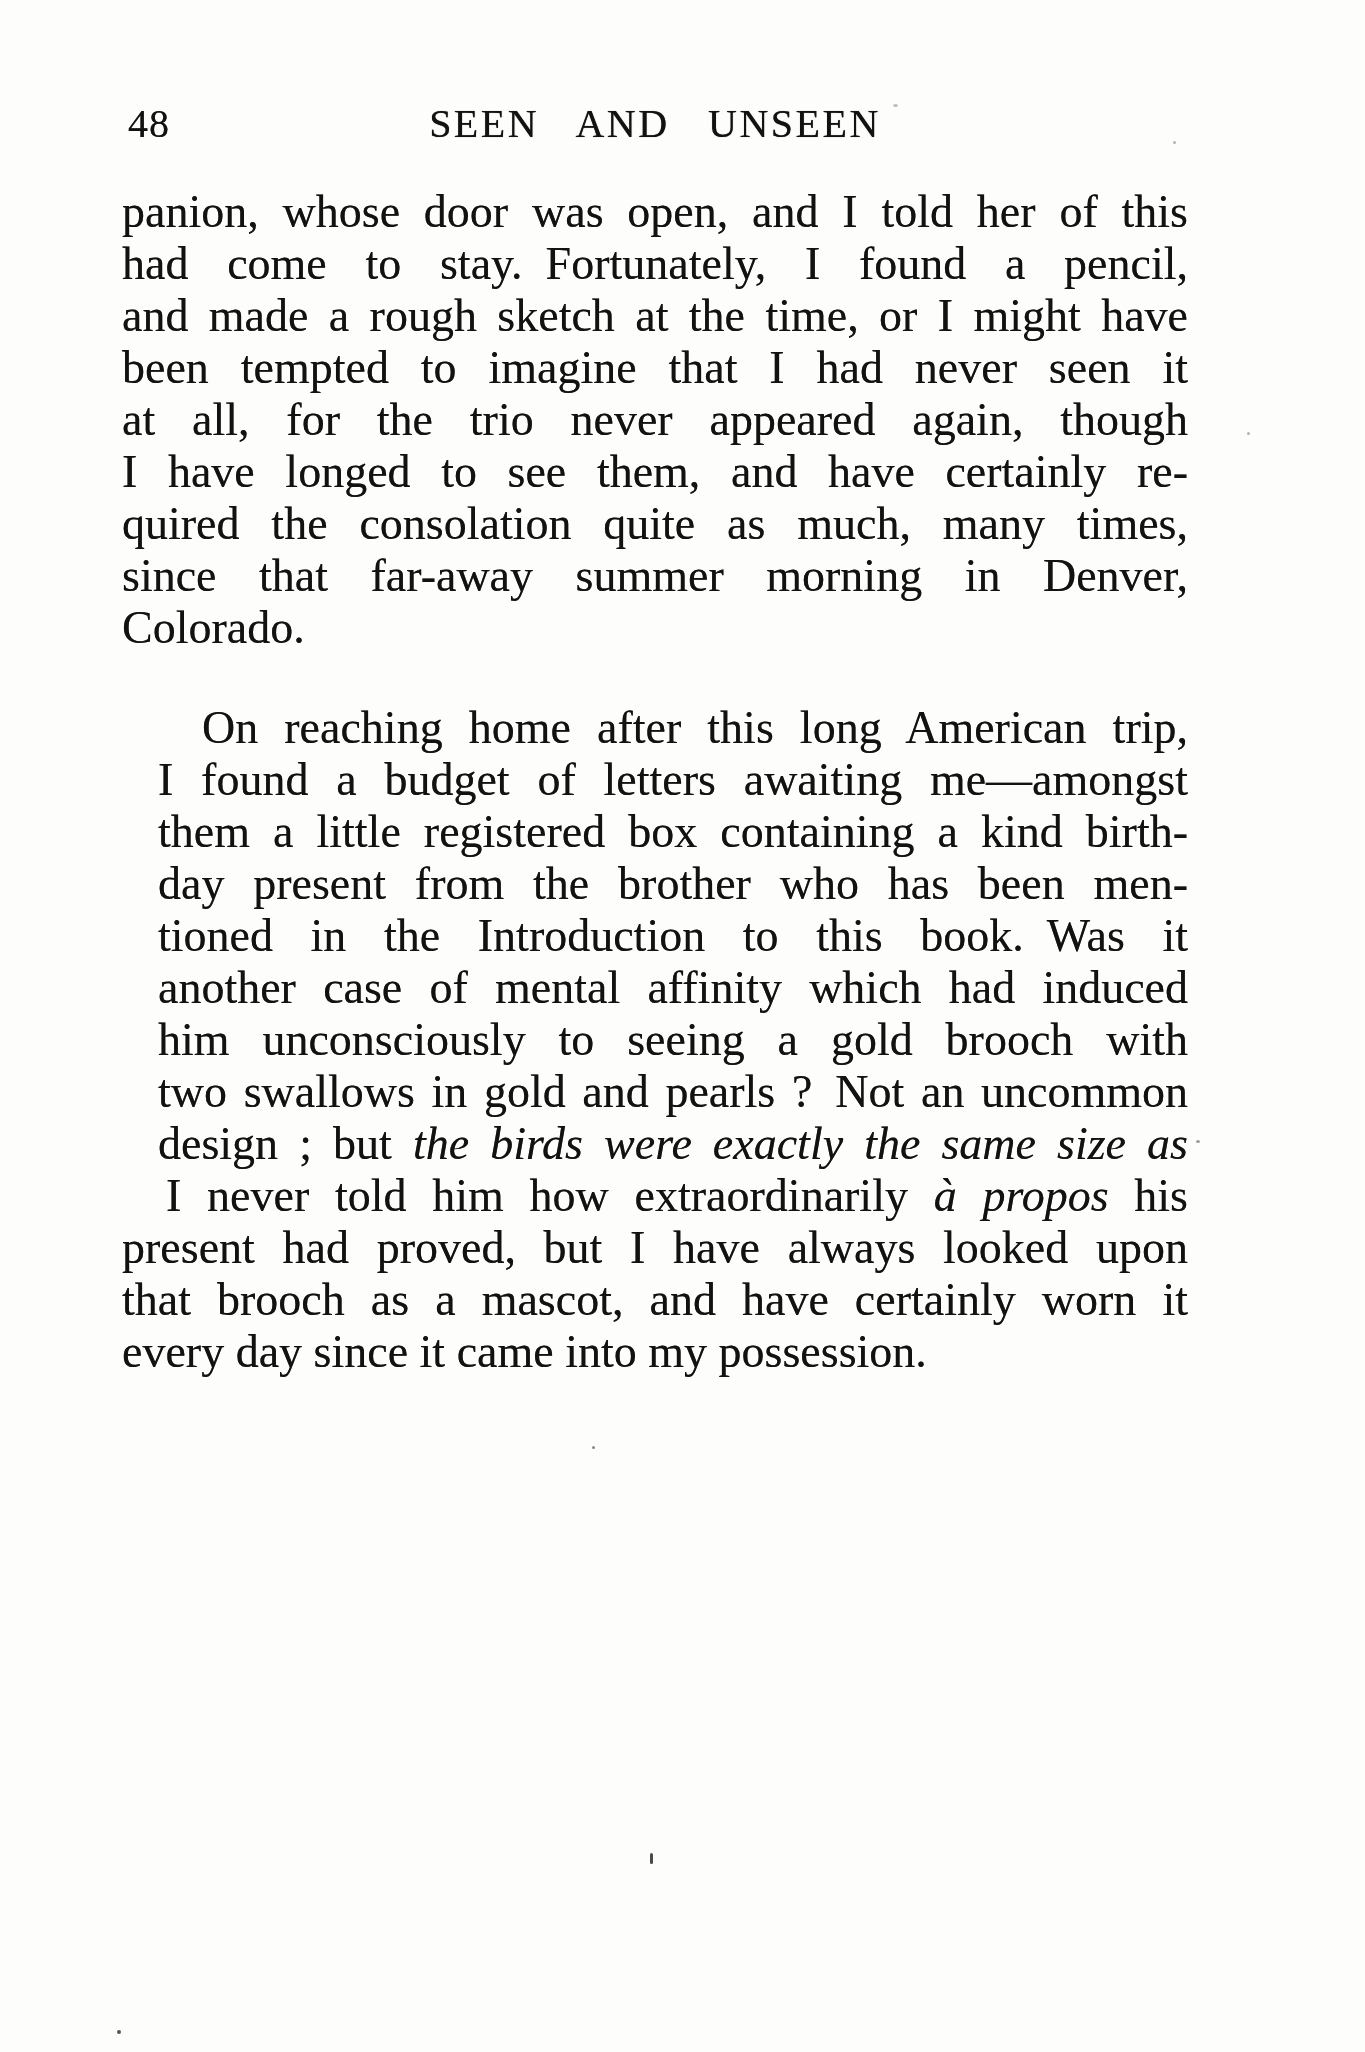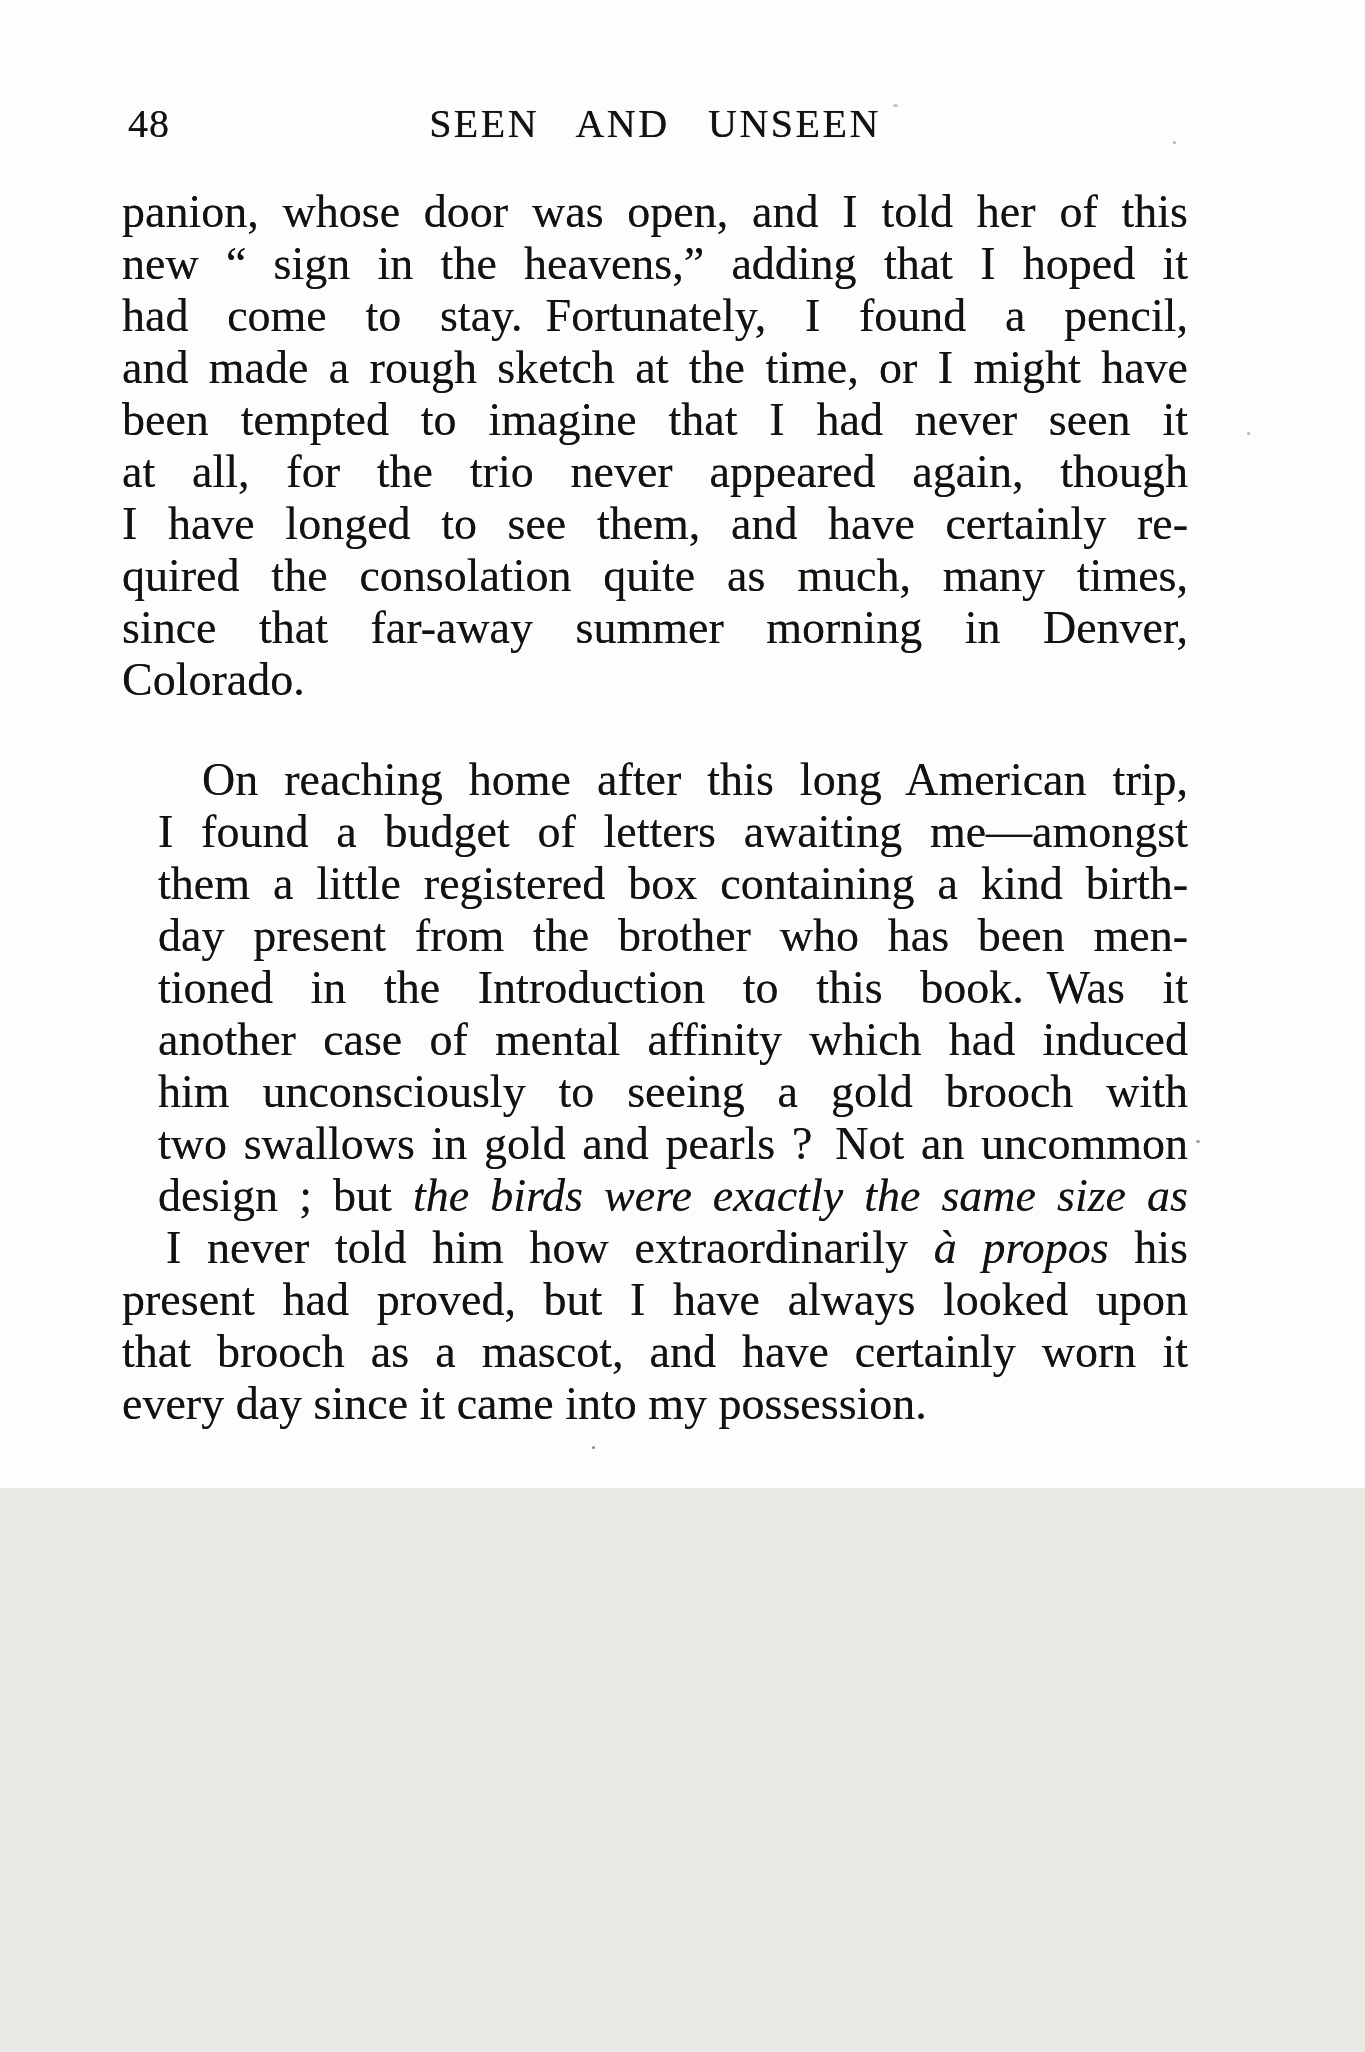--- a/index.html
+++ b/index.html
@@ -1,19 +1,19 @@
 <!DOCTYPE html>
 <html><head>
 <meta charset="utf-8">
 <style>
   html,body{margin:0;padding:0;background:#e8e8e4;}
   .page{
     position:relative;
     width:1365px;
-    height:1488px;
+    height:2052px;
     background:#fdfdfb;
     font-family:"Liberation Serif","DejaVu Serif",serif;
     color:#121210;
     overflow:hidden;
   }
   .text-block{
     position:absolute;
     left:122px;
     top:100px;
     width:1066px;
@@ -66,21 +66,20 @@
   <div class="text-block">
 
     <div class="header">
       <span class="page-number">48</span>
       <span class="running-title">SEEN AND UNSEEN</span>
     </div>
 
     <div class="page-text">
         <div class="paragraph">
           <div class="line"><span>panion, whose door was open, and I told her of this</span></div>
-          <div class="line"><span>new “ sign in the heavens,” adding that I hoped it</span></div>
           <div class="line"><span>had come to stay. Fortunately, I found a pencil,</span></div>
           <div class="line"><span>and made a rough sketch at the time, or I might have</span></div>
           <div class="line"><span>been tempted to imagine that I had never seen it</span></div>
           <div class="line"><span>at all, for the trio never appeared again, though</span></div>
           <div class="line"><span>I have longed to see them, and have certainly re-</span></div>
           <div class="line"><span>quired the consolation quite as much, many times,</span></div>
           <div class="line"><span>since that far-away summer morning in Denver,</span></div>
           <div class="line no-just"><span>Colorado.</span></div>
         </div>
         <div class="paragraph gap">

